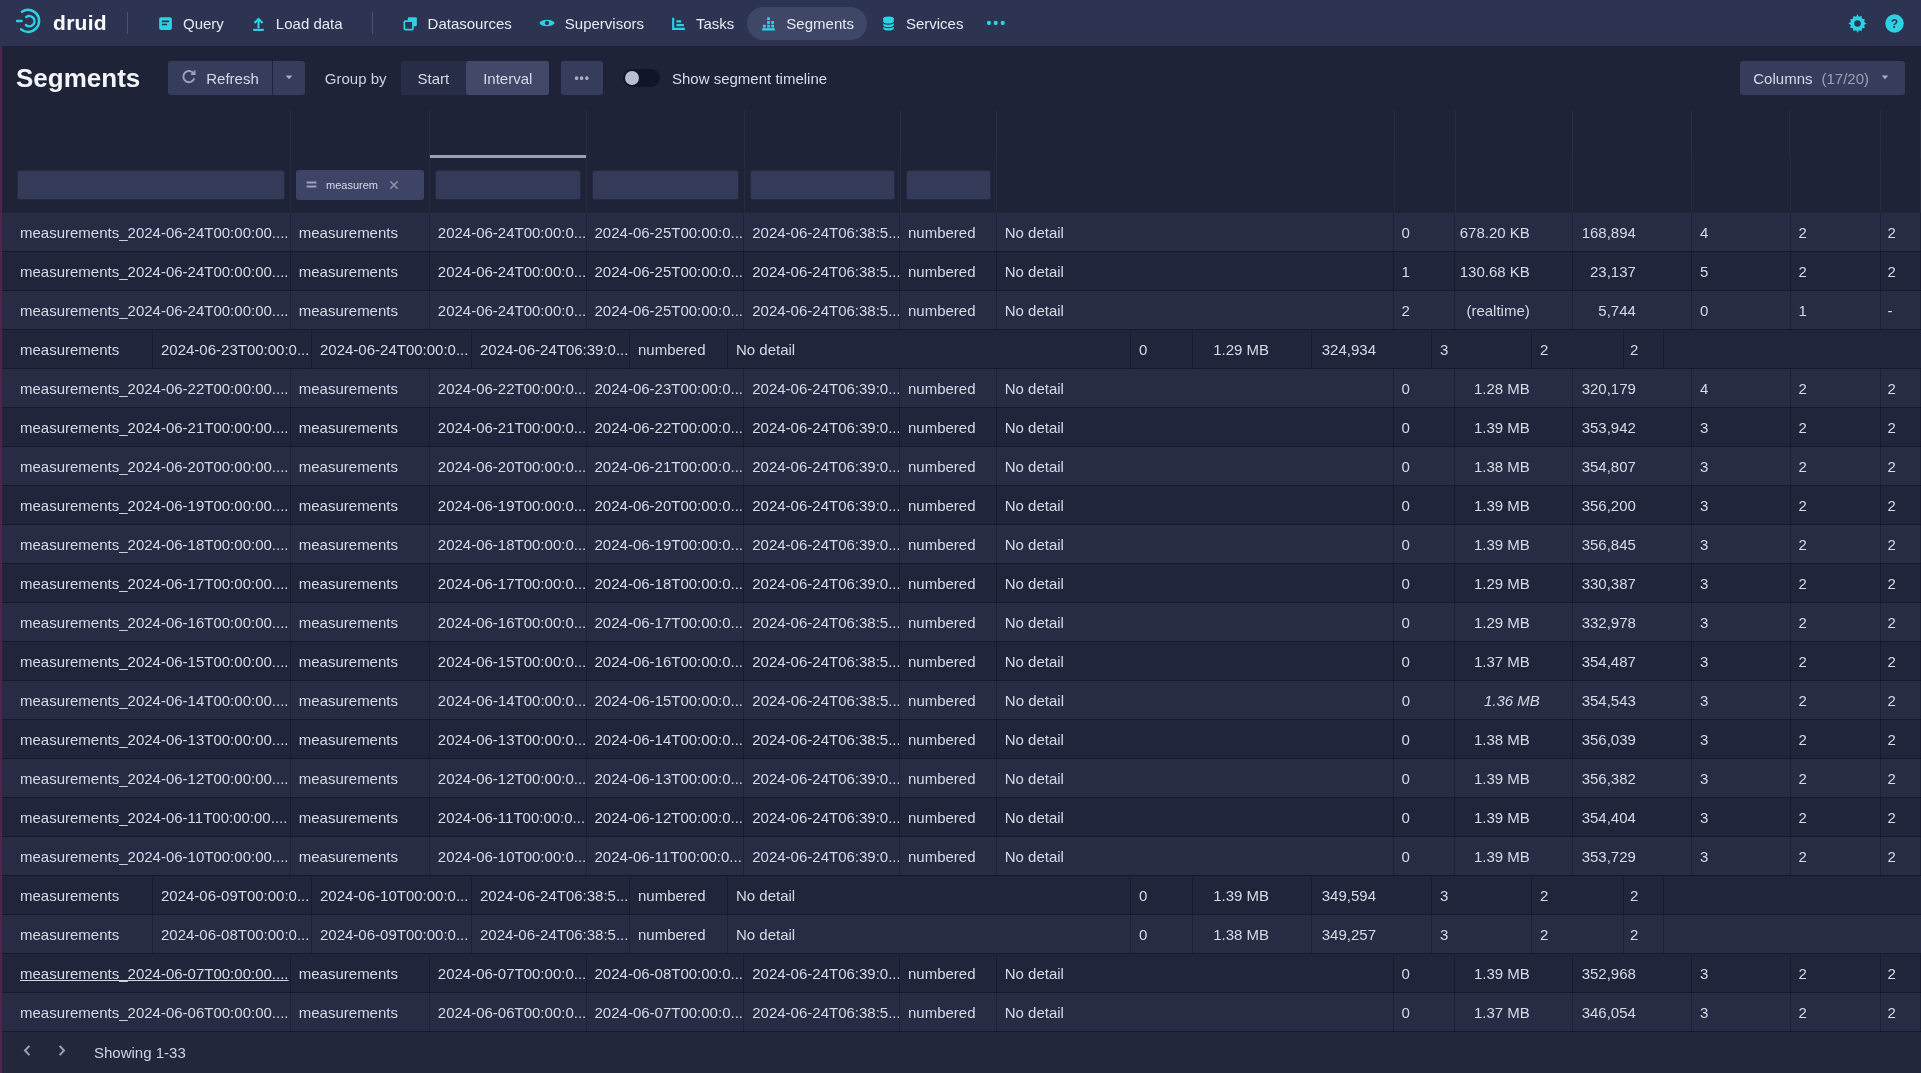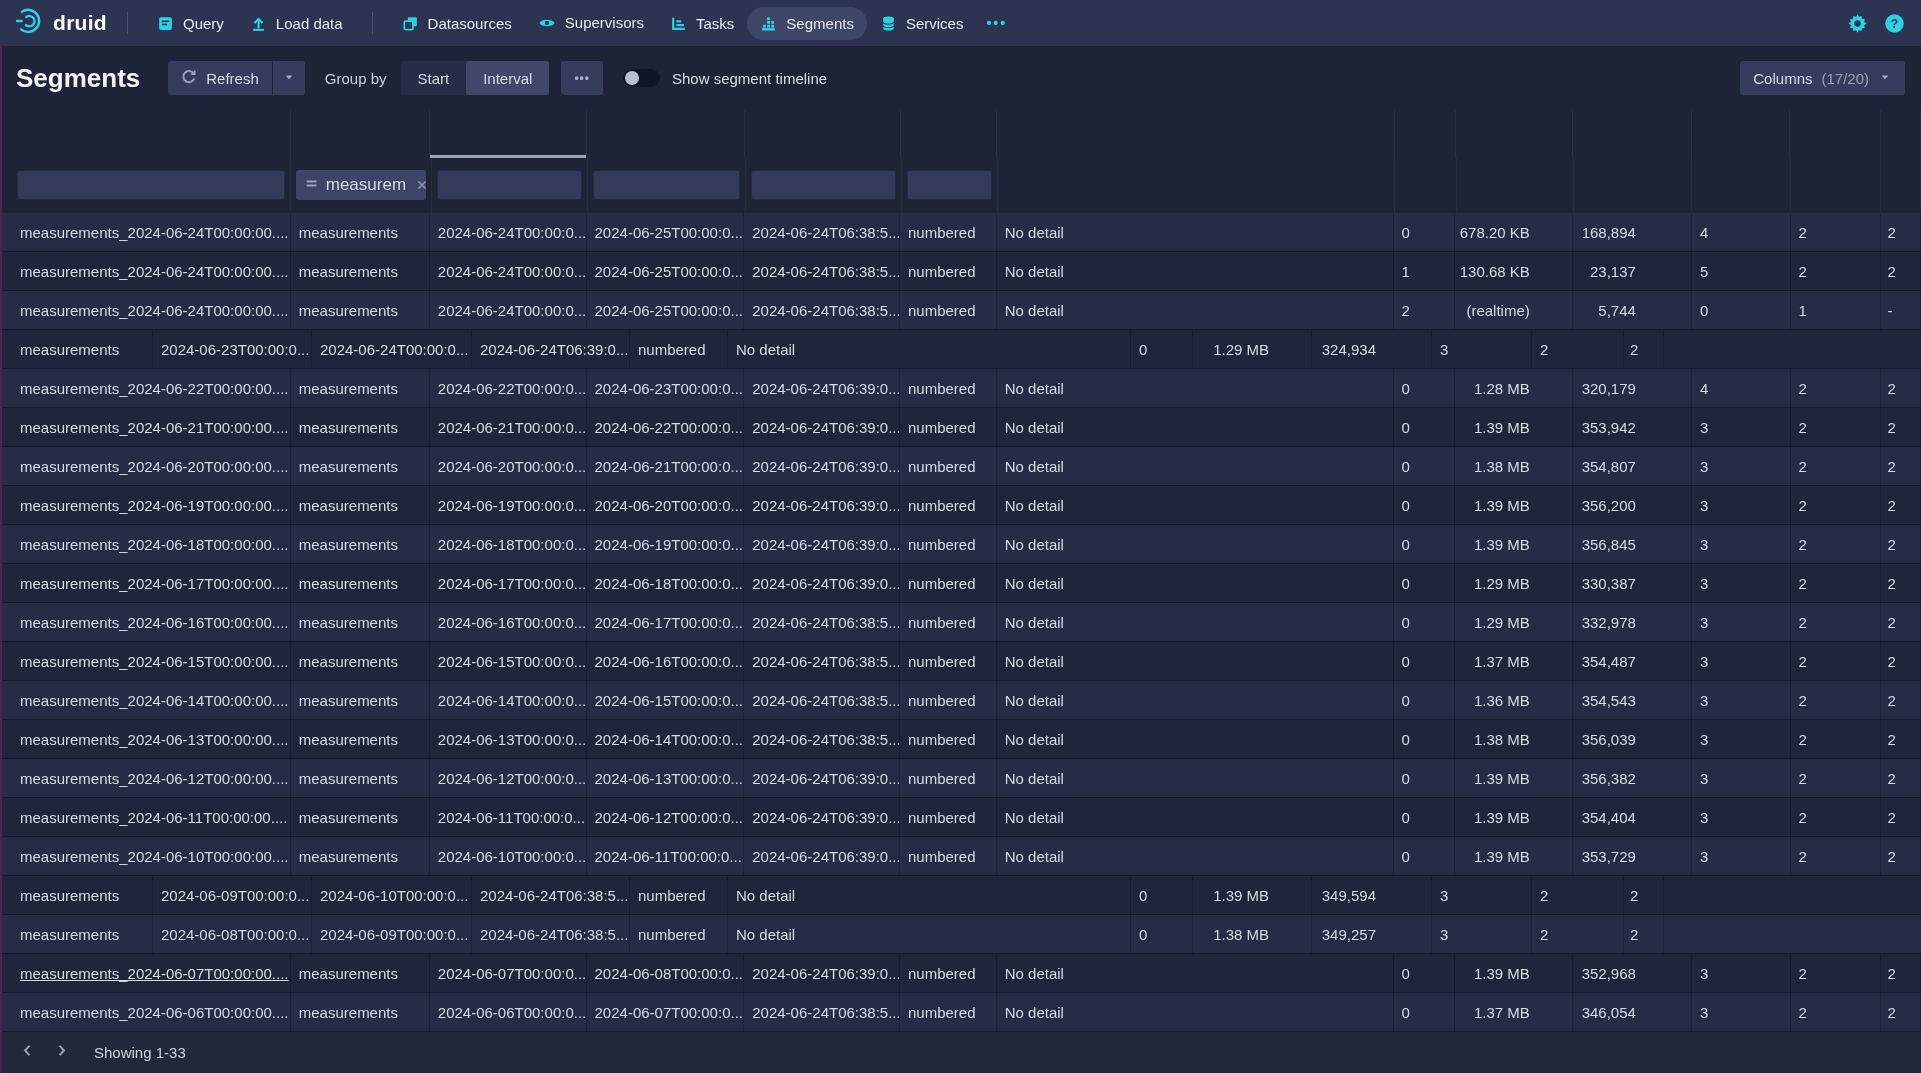--- a/index.html
+++ b/index.html
@@ -9,21 +9,21 @@
     font-family:"Liberation Sans", sans-serif;
     color:#d6dae6;
     position:relative;
   }
   
   .navbar { height:46px; background:#2d3452; display:flex; align-items:center; padding:0 16px 0 14px; }
   .logo { display:flex; align-items:center; gap:9px; margin-right:4px; cursor:pointer; }
   .logo-text { color:#ffffff; font-size:21px; font-weight:600; letter-spacing:.3px; }
   .nav-divider { width:1px; height:22px; background:#4a5170; margin:0 16px; flex:0 0 auto; }
   .nav-items { display:flex; align-items:center; }
-  .nav-item { display:flex; align-items:flex-start; gap:9px; padding:8px 13px; border-radius:18px; color:#e6e9f2; font-size:15px; cursor:pointer; white-space:nowrap; }
+  .nav-item { display:flex; align-items:center; gap:9px; padding:8px 13px; border-radius:18px; color:#e6e9f2; font-size:15px; cursor:pointer; white-space:nowrap; }
   .nav-item.active { background:#3f4767; }
   .nav-item .nicon { display:flex; align-items:center; }
   .nav-more { color:#2bd2e4; font-size:14px; letter-spacing:2px; padding:8px 10px; cursor:pointer; font-weight:bold; }
   .nav-right { margin-left:auto; display:flex; align-items:center; gap:16px; }
   .nav-icon-btn { display:flex; align-items:center; cursor:pointer; }
   
   .controls { height:64px; display:flex; align-items:center; padding:0 16px; }
   .page-title { font-size:26px; font-weight:700; color:#f3f5f9; margin-right:28px; }
   .btn { background:#363d5c; border-radius:3px; height:34px; display:flex; align-items:center; font-size:15px; color:#d6dae6; padding:0 13px; gap:9px; cursor:pointer; white-space:nowrap; }
   .split { display:flex; }
@@ -43,21 +43,21 @@
   .tablewrap { position:absolute; left:0; top:110px; width:1921px; overflow:hidden; }
   .tr { display:flex; padding-left:12px; width:1921px; }
   .th-row { height:48px; }
   .th { padding:11px 8px 0 8px; font-size:15.5px; color:#c9cedd; border-right:1px solid rgba(255,255,255,.05); position:relative; line-height:18px; cursor:pointer; overflow:hidden; }
   .th .lbl { display:block; overflow:hidden; text-overflow:ellipsis; white-space:nowrap;margin-top:36px; }
   .th .sub { font-style:italic; display:block; }
   .th.sorted::after { content:""; position:absolute; left:0; right:0; bottom:0; height:3px; background:#99a1b6; }
   .filter-row { height:55px; }
   .fcell { border-right:1px solid rgba(255,255,255,.04); padding:12px 5px 0 5px; }
   .finput { height:30px; width:100%; background:#343b59; border:none; border-radius:3px; box-shadow:inset 0 0 0 1px rgba(0,0,0,.28); outline:none; color:#d6dae6; font-size:14px; padding:0 8px; font-family:"Liberation Sans",sans-serif; }
-  .ftag { height:30px; background:#3d4466; border-radius:3px; display:flex; align-items:center; padding:0 9px; gap:8px; font-size:17px; color:#d6dae6; cursor:pointer; }
+  .ftag { height:30px; background:#3d4466; border-radius:3px; display:flex; align-items:center; padding:0 9px; gap:8px; font-size:11px; color:#d6dae6; cursor:pointer; }
   .ftag .closer { display:flex; align-items:center; cursor:pointer; margin-left:2px; }
   .rows { }
   .row { height:39px; display:flex; align-items:center; padding-left:12px; font-size:15px; color:#d6dae6; width:1921px; box-shadow:inset 0 -1px 0 #151a29; }
   .row.odd { background:#272c44; }
   .row.even { background:#20253b; }
   .td { border-right:1px solid rgba(0,0,0,.22); padding:0 8px; white-space:nowrap; overflow:hidden; height:100%; display:flex; align-items:center; cursor:pointer; }
   .td.right { justify-content:flex-end; }
   
   .footer { position:absolute; left:0; top:1032px; width:1921px; height:41px; background:#22273b; display:flex; align-items:center; padding-left:12px; gap:4px; }
   .pg-btn { width:30px; height:30px; display:flex; align-items:center; justify-content:center; cursor:pointer; border-radius:3px; }
@@ -458,21 +458,21 @@
       </div>
       <div class="row odd">
         <div class="td" style="width: 283px;">measurements_2024-06-14T00:00:00....</div>
         <div class="td" style="width: 141px;">measurements</div>
         <div class="td" style="width: 159px;">2024-06-14T00:00:0...</div>
         <div class="td" style="width: 160px;">2024-06-15T00:00:0...</div>
         <div class="td" style="width: 158px;">2024-06-24T06:38:5...</div>
         <div class="td" style="width: 98px;">numbered</div>
         <div class="td" style="width: 403px;">No detail</div>
         <div class="td" style="width: 62px;">0</div>
-        <div class="td right" style="width: 119px; padding-right: 42px;">1.36 MB</div>
+        <div class="td right" style="width: 119px; padding-right: 32px; font-style: italic;">1.36 MB</div>
         <div class="td right" style="width: 120px; padding-right: 55px;">354,543</div>
         <div class="td" style="width: 100px;">3</div>
         <div class="td" style="width: 92px;">2</div>
         <div class="td" style="width: 40px; padding-left: 6px;">2</div>
       </div>
       <div class="row even">
         <div class="td" style="width: 283px;">measurements_2024-06-13T00:00:00....</div>
         <div class="td" style="width: 141px;">measurements</div>
         <div class="td" style="width: 159px;">2024-06-13T00:00:0...</div>
         <div class="td" style="width: 160px;">2024-06-14T00:00:0...</div>

